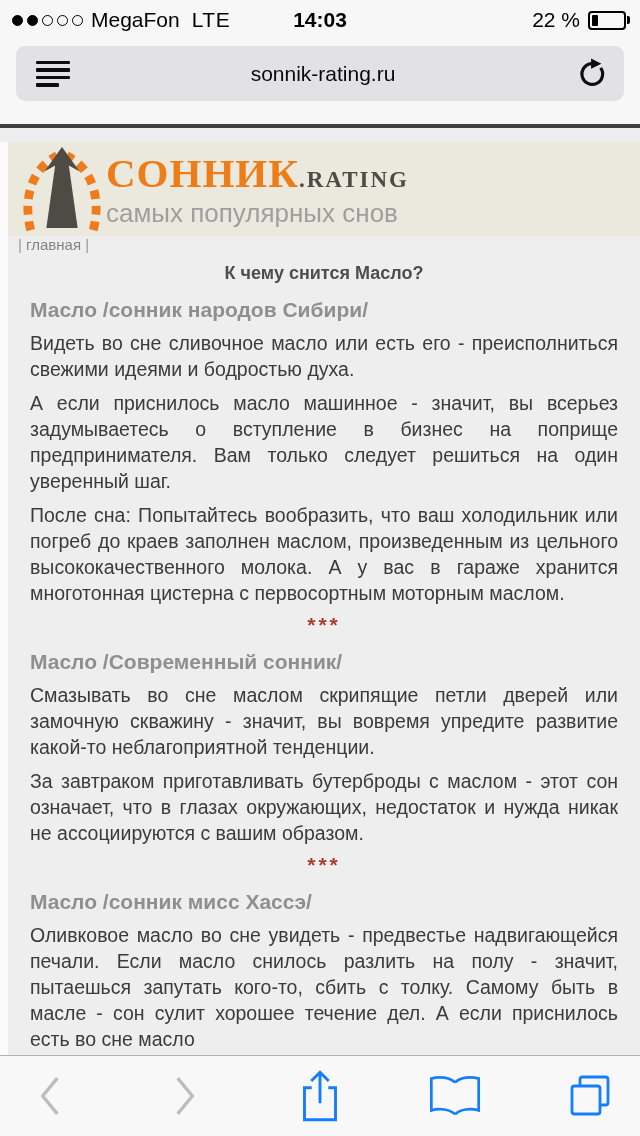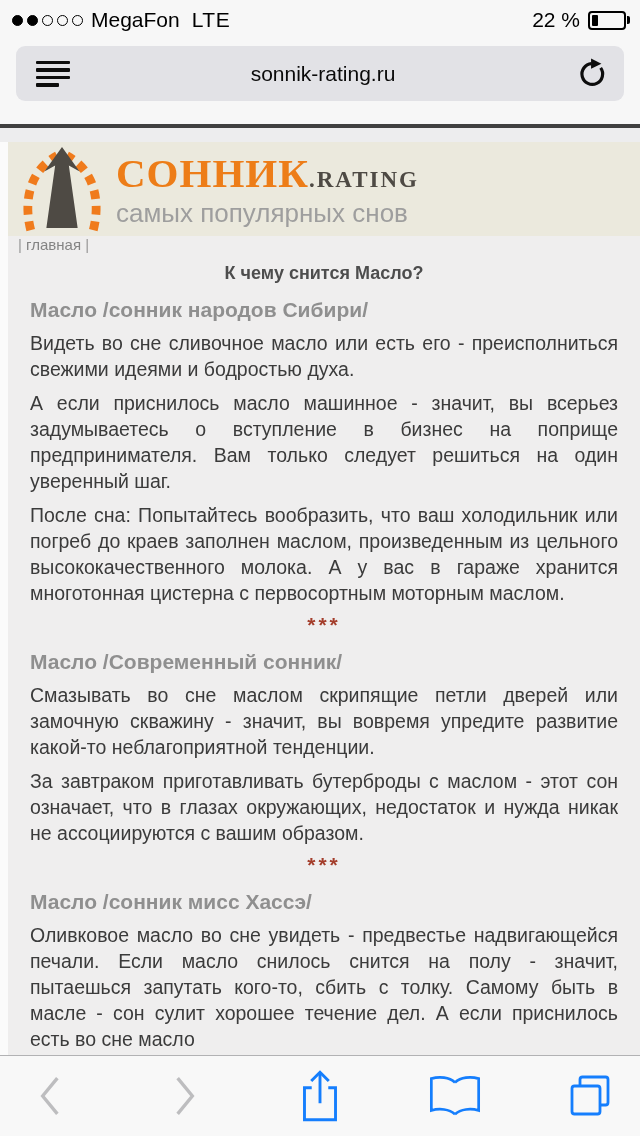--- a/index.html
+++ b/index.html
@@ -31,21 +31,21 @@
   .url{flex:1;text-align:center;font-size:21px;color:#0a0a0a;}
   .reload-btn{background:none;border:none;padding:0;cursor:pointer;display:flex;margin-right:2px;}
 
   
   .page{position:absolute;top:128px;left:0;right:0;bottom:0;overflow:hidden;}
   .top-strip{height:14px;background:#ededee;}
   .site{margin-left:8px;}
   .site-header{background:#ebe9dd;height:94px;display:flex;align-items:center;padding-left:10px;}
   .logo{display:flex;align-items:center;text-decoration:none;cursor:pointer;}
   .logo svg{display:block;}
-  .logo-text{margin-left:10px;}
+  .logo-text{}
   .logo-line1{display:flex;align-items:baseline;font-family:"Liberation Serif","DejaVu Serif",serif;}
   .logo-main{font-size:41px;font-weight:bold;color:#ed7d18;letter-spacing:1px;}
   .logo-suffix{font-size:23px;font-weight:bold;color:#4e4a44;letter-spacing:2px;}
   .tagline{font-size:26px;color:#9e9e9e;margin-top:1px;}
 
   .content{background:#efeeee;padding:0 22px 220px;min-height:900px;}
   .breadcrumb{font-size:15px;color:#848484;padding-top:0;margin-left:-12px;height:18px;}
   .breadcrumb a{color:#848484;text-decoration:none;cursor:pointer;}
   .breadcrumb .pipe{color:#9a9a9a;}
   .title{font-size:18px;font-weight:bold;color:#4d4d4d;text-align:center;margin:8px 0 8px;line-height:22px;}
@@ -66,20 +66,21 @@
     <div class="status-bar">
       <span class="signal">
         <i class="dot f"></i>
           <i class="dot f"></i>
           <i class="dot"></i>
           <i class="dot"></i>
           <i class="dot"></i>
       </span>
       <span class="carrier">MegaFon</span>
       <span class="net">LTE</span>
+      <span class="time">14:03</span>
       <span class="sb-right">
         <span class="batt-pct">22 %</span>
         <span class="battery">
           <span class="batt-body">
               <span class="batt-level"></span>
             </span>
             <span class="batt-nub"></span>
         </span>
       </span>
     </div>
@@ -136,21 +137,21 @@
         <p>А если приснилось масло машинное - значит, вы всерьез задумываетесь о вступление в бизнес на поприще предпринимателя. Вам только следует решиться на один уверенный шаг.</p>
         <p>После сна: Попытайтесь вообразить, что ваш холодильник или погреб до краев заполнен маслом, произведенным из цельного высококачественного молока. А у вас в гараже хранится многотонная цистерна с первосортным моторным маслом.</p>
         <div class="sep">***</div>
 
         <h2>Масло /Современный сонник/</h2>
         <p>Смазывать во сне маслом скрипящие петли дверей или замочную скважину - значит, вы вовремя упредите развитие какой-то неблагоприятной тенденции.</p>
         <p>За завтраком приготавливать бутерброды с маслом - этот сон означает, что в глазах окружающих, недостаток и нужда никак не ассоциируются с вашим образом.</p>
         <div class="sep">***</div>
 
         <h2>Масло /сонник мисс Хассэ/</h2>
-        <p>Оливковое масло во сне увидеть - предвестье надвигающейся печали. Если масло снилось снится на полу - значит, пытаешься запутать кого-то, сбить с толку. Самому быть в масле - сон сулит хорошее течение дел. А если приснилось есть во сне масло</p>
+        <p>Оливковое масло во сне увидеть - предвестье надвигающейся печали. Если масло снилось разлить на полу - значит, пытаешься запутать кого-то, сбить с толку. Самому быть в масле - сон сулит хорошее течение дел. А если приснилось есть во сне масло</p>
       </div>
     </div>
   </div>
 
   <div class="toolbar">
     <button class="tb-btn">
       <svg width="24" height="42" viewBox="0 0 22 40">
         <polyline points="18,3 4,20 18,37" fill="none" stroke="#bdbdbf" stroke-width="3.2"></polyline>
       </svg>
     </button>

